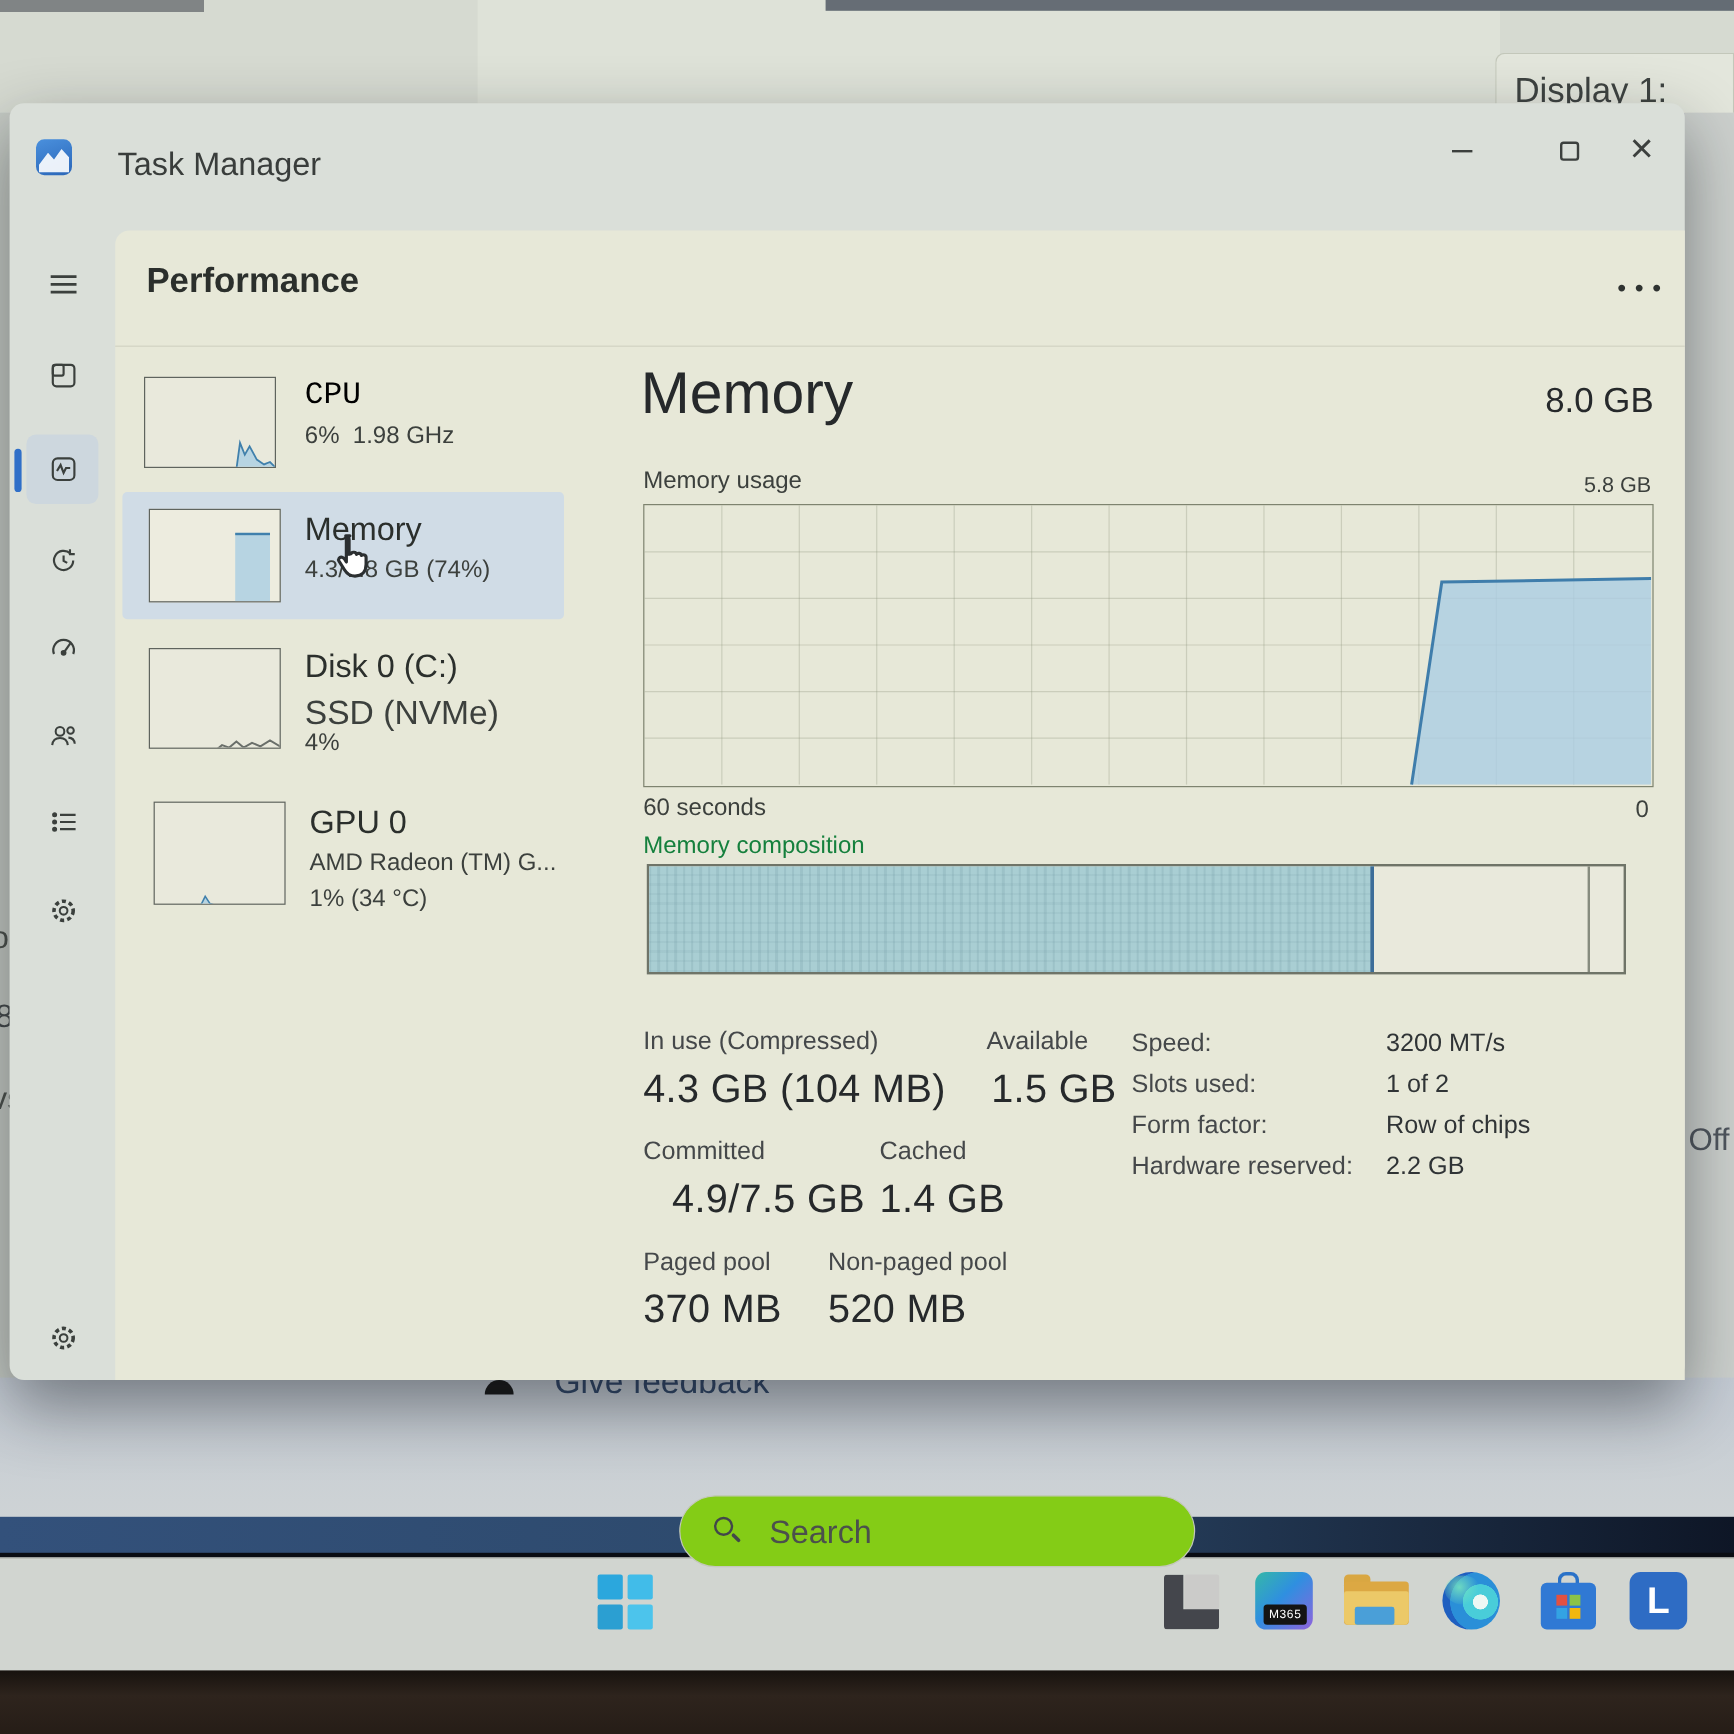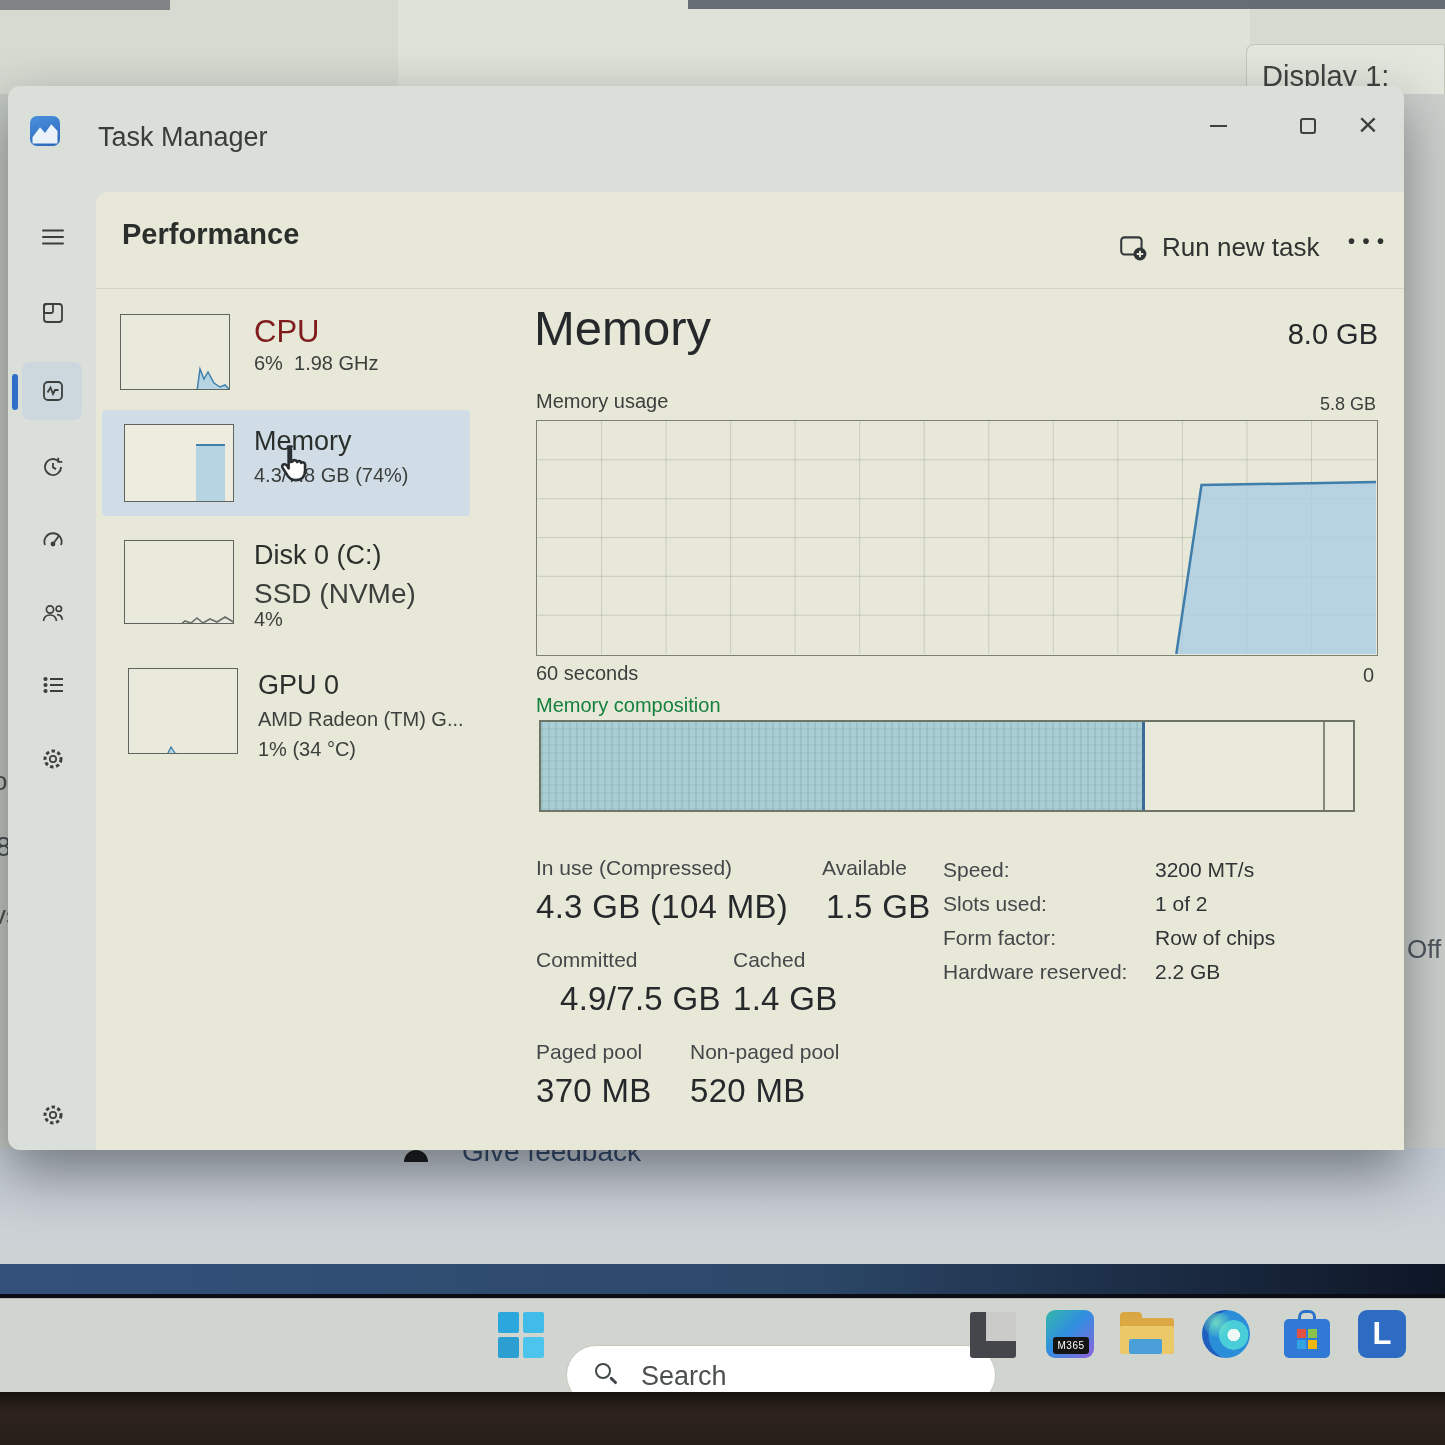--- a/index.html
+++ b/index.html
@@ -49,21 +49,21 @@
   <div class="a" style="left:0;top:1294px;width:1445px;height:4px;background:#0a0d13;z-index:3;"></div>
   <div class="a" style="left:0;top:1298px;width:1445px;height:97px;background:#d1d5d0;border-top:1px solid #b9bcb5;z-index:4;"></div>
   <div class="a" style="left:0;top:1392px;width:1445px;height:53px;background:linear-gradient(180deg,#17120e,#2e241d 40%,#261d17);z-index:6;"></div>
 
   <div class="a" style="left:498px;top:1312px;width:46px;height:46px;z-index:5;">
     <div class="a" style="left:0;top:0;width:21px;height:21px;background:#2ba7dd;border-radius:2px;"></div>
     <div class="a" style="left:25px;top:0;width:21px;height:21px;background:#41bce9;border-radius:2px;"></div>
     <div class="a" style="left:0;top:25px;width:21px;height:21px;background:#2b9fd2;border-radius:2px;"></div>
     <div class="a" style="left:25px;top:25px;width:21px;height:21px;background:#4cc4ec;border-radius:2px;"></div>
   </div>
-  <div class="a" style="left:566px;top:1345px;width:430px;height:60px;background:#ffffff;border:1px solid #c4c8bc;border-radius:30px;z-index:5;">
+  <div class="a" style="left:566px;top:1246px;width:430px;height:60px;background:#84cc16;border:1px solid #c4c8bc;border-radius:30px;z-index:5;">
     <div class="a" style="left:28px;top:17px;width:16px;height:16px;border:2.6px solid #42474a;border-radius:50%;"></div>
     <div class="a" style="left:42px;top:33px;width:9px;height:2.6px;background:#42474a;transform:rotate(45deg);border-radius:2px;"></div>
     <div class="a" style="left:74px;top:15px;font-size:27px;color:#4b504c;">Search</div>
   </div>
 
   <div class="a" style="left:970px;top:1312px;width:46px;height:46px;z-index:5;">
     <div class="a" style="left:17px;top:0;width:29px;height:29px;background:#cbcbc9;border-radius:2px;"></div>
     <div class="a" style="left:0;top:0;width:46px;height:46px;background:#44464c;clip-path:polygon(0 0,35% 0,35% 63%,100% 63%,100% 100%,0 100%);border-radius:3px;"></div>
   </div>
   <div class="a dockic" style="left:1046px;top:1310px;width:48px;height:48px;background:linear-gradient(135deg,#35b8a8 0%,#2f8fe0 45%,#8f63dd 100%);z-index:5;">
@@ -163,40 +163,30 @@
       <svg viewBox="0 0 26 26" width="26" height="26" fill="none">
           <circle cx="13" cy="13" r="8" stroke="#3b403d" stroke-width="3" stroke-dasharray="3.4 2.6"></circle>
           <circle cx="13" cy="13" r="3.2" stroke="#3b403d" stroke-width="1.7"></circle>
         </svg>
     </div>
 
     <div class="a panel" style="left:88px;top:106px;width:1308px;height:958px;">
 
       <div class="a" style="left:26px;top:26px;font-size:29px;font-weight:600;color:#2b2f2c;">Performance</div>
 
-      <div class="a" style="left:1022px;top:32px;width:210px;height:46px;display:flex;align-items:center;gap:14px;">
-        <span class="icon-box">
-          <svg viewBox="0 0 28 28" width="30" height="30" fill="none">
-              <rect x="3" y="5" width="19" height="16" rx="3" stroke="#32373a" stroke-width="1.9"></rect>
-              <circle cx="20.5" cy="20.5" r="6" fill="#2e3336"></circle>
-              <path d="M20.5 17.5v6M17.5 20.5h6" stroke="#e7e8d8" stroke-width="1.8"></path>
-            </svg>
-        </span>
-        <span style="font-size:26px;color:#2f3331;">Run new task</span>
-      </div>
       <div class="a" style="left:1252px;top:38px;font-size:20px;font-weight:bold;color:#2f3331;letter-spacing:1px;">• • •</div>
 
       <div class="a" style="left:0;top:96px;width:1308px;height:1px;background:#d2d3c3;"></div>
 
       <div class="a thumb" style="left:24px;top:122px;width:110px;height:76px;">
         <svg viewBox="0 0 110 76" width="110" height="76">
             <path d="M76 76 L79 54 L83 64 L87 57 L93 68 L99 72 L104 70 L110 76 Z" fill="#b7d4e2" stroke="#4080ac" stroke-width="1.5"></path>
           </svg>
       </div>
-      <div class="a" style="left:158px;top:122px;font-size:31px;color:#7f1d1d;">CPU</div>
+      <div class="a" style="left:158px;top:122px;font-size:26px;color:#000000;font-family:Liberation Mono, monospace;">CPU</div>
       <div class="a pre" style="left:158px;top:160px;font-size:20px;color:#3c403d;">6%  1.98 GHz</div>
 
       <div class="a" style="left:6px;top:218px;width:368px;height:106px;background:#d0dce6;border-radius:4px;"></div>
       <div class="a thumb" style="left:28px;top:232px;width:110px;height:78px;background:#edecdf;">
         <div class="a" id="mem-thumb-fill" style="left: 66%; width: 27%; bottom: 0px; background: rgb(183, 212, 226); border-top: 2.5px solid rgb(64, 128, 172); height: 74.4%;"></div>
       </div>
       <div class="a" style="left:158px;top:234px;font-size:27px;color:#2b2f2c;">Memory</div>
       <div class="a" style="left:158px;top:272px;font-size:20px;color:#3c403d;">4.3/7.8 GB (74%)</div>
       <div class="a" style="left:176px;top:250px;z-index:9;">
         <svg viewBox="0 0 24 24" width="42" height="42">

